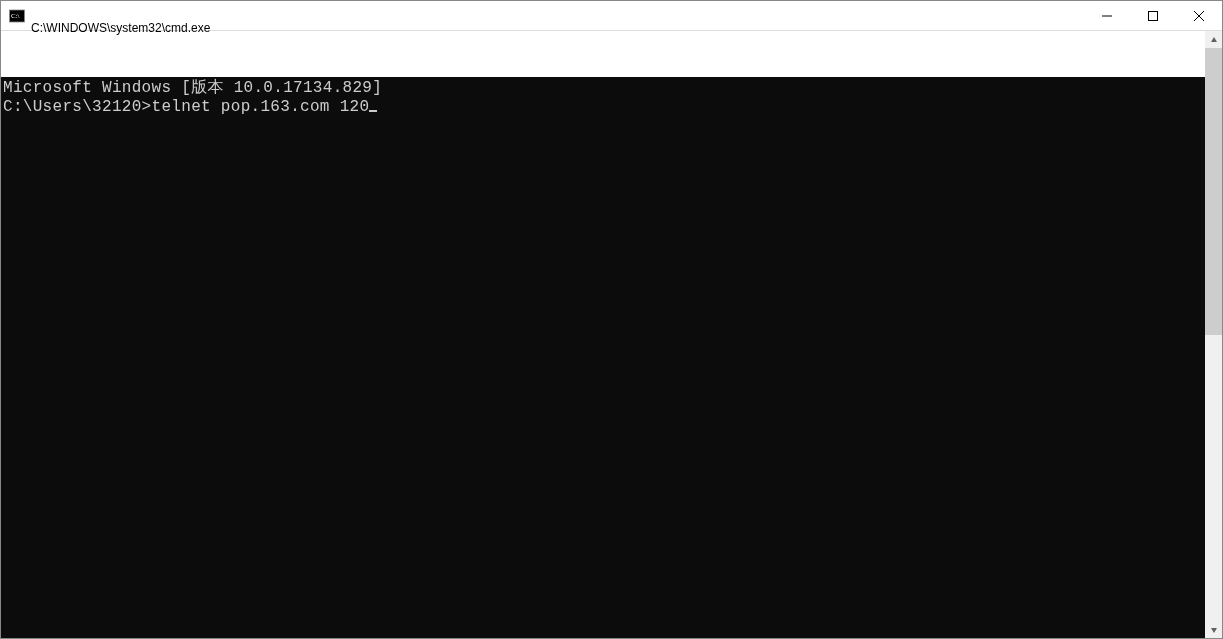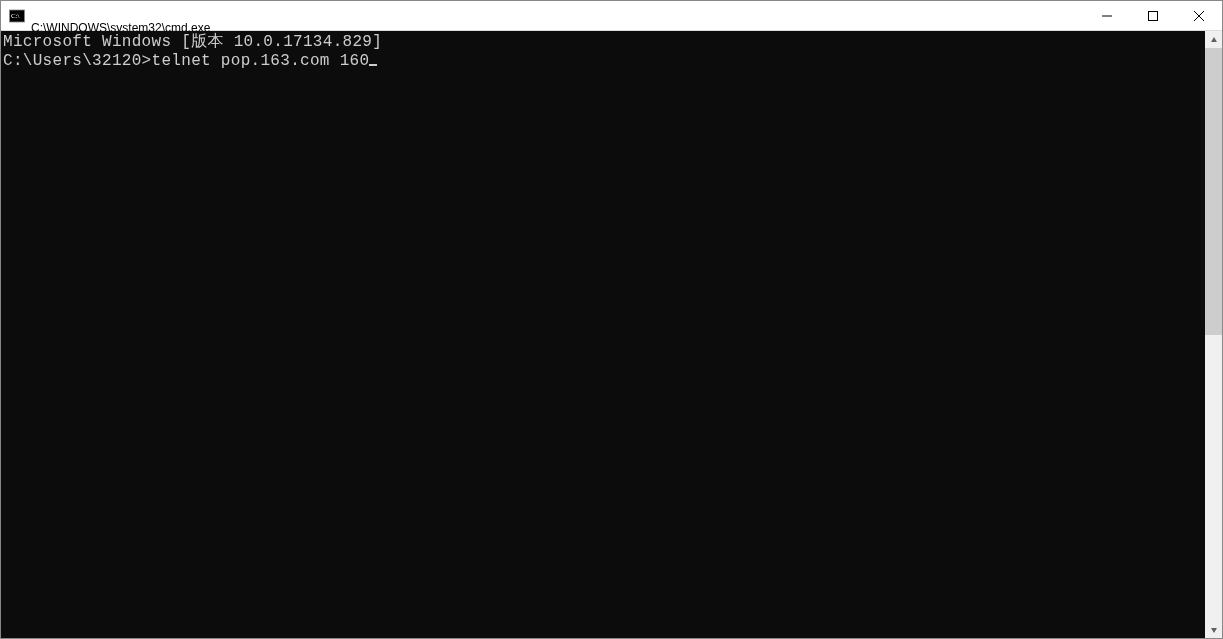--- a/index.html
+++ b/index.html
@@ -77,20 +77,21 @@
       flex: 1 1 auto;
       background: #0c0c0c;
       color: #cccccc;
       font-family: "NSimSun", "SimSun", "Consolas", "Courier New", monospace;
       font-size: 16px;
       line-height: 19px;
       padding: 2px 0 0 2px;
       white-space: pre;
       overflow: hidden;
       letter-spacing: 0.3px;
+      margin-top: 46px;
     }
     .terminal .line {
       display: block;
     }
     .terminal .prompt-line {
       display: inline-block;
     }
     .cursor {
       display: inline-block;
       width: 8px;
@@ -160,21 +161,21 @@
     <button class="win-btn close">
       <svg viewBox="0 0 10 10">
           <line x1="0" y1="0" x2="10" y2="10"></line>
           <line x1="10" y1="0" x2="0" y2="10"></line>
         </svg>
     </button>
   </div>
 </div>
 
 <div class="content-row">
-  <div class="terminal"><span class="line">Microsoft Windows [版本 10.0.17134.829]</span><span class="line"></span><span class="prompt-line"><span>C:\Users\32120&gt;</span><span>telnet pop.163.com 160</span><span class="cursor"></span></span></div>
+  <div class="terminal"><span class="line">Microsoft Windows [版本 10.0.17134.829]</span><span class="line"></span><span class="prompt-line"><span>C:\Users\32120&gt;</span><span>telnet pop.163.com 120</span><span class="cursor"></span></span></div>
 
   <div class="scrollbar">
     <div class="sb-arrow">
       <svg viewBox="0 0 8 8">
           <polygon points="4,1 7,6 1,6"></polygon>
         </svg>
     </div>
     <div class="sb-track">
       <div class="sb-thumb"></div>
     </div>

